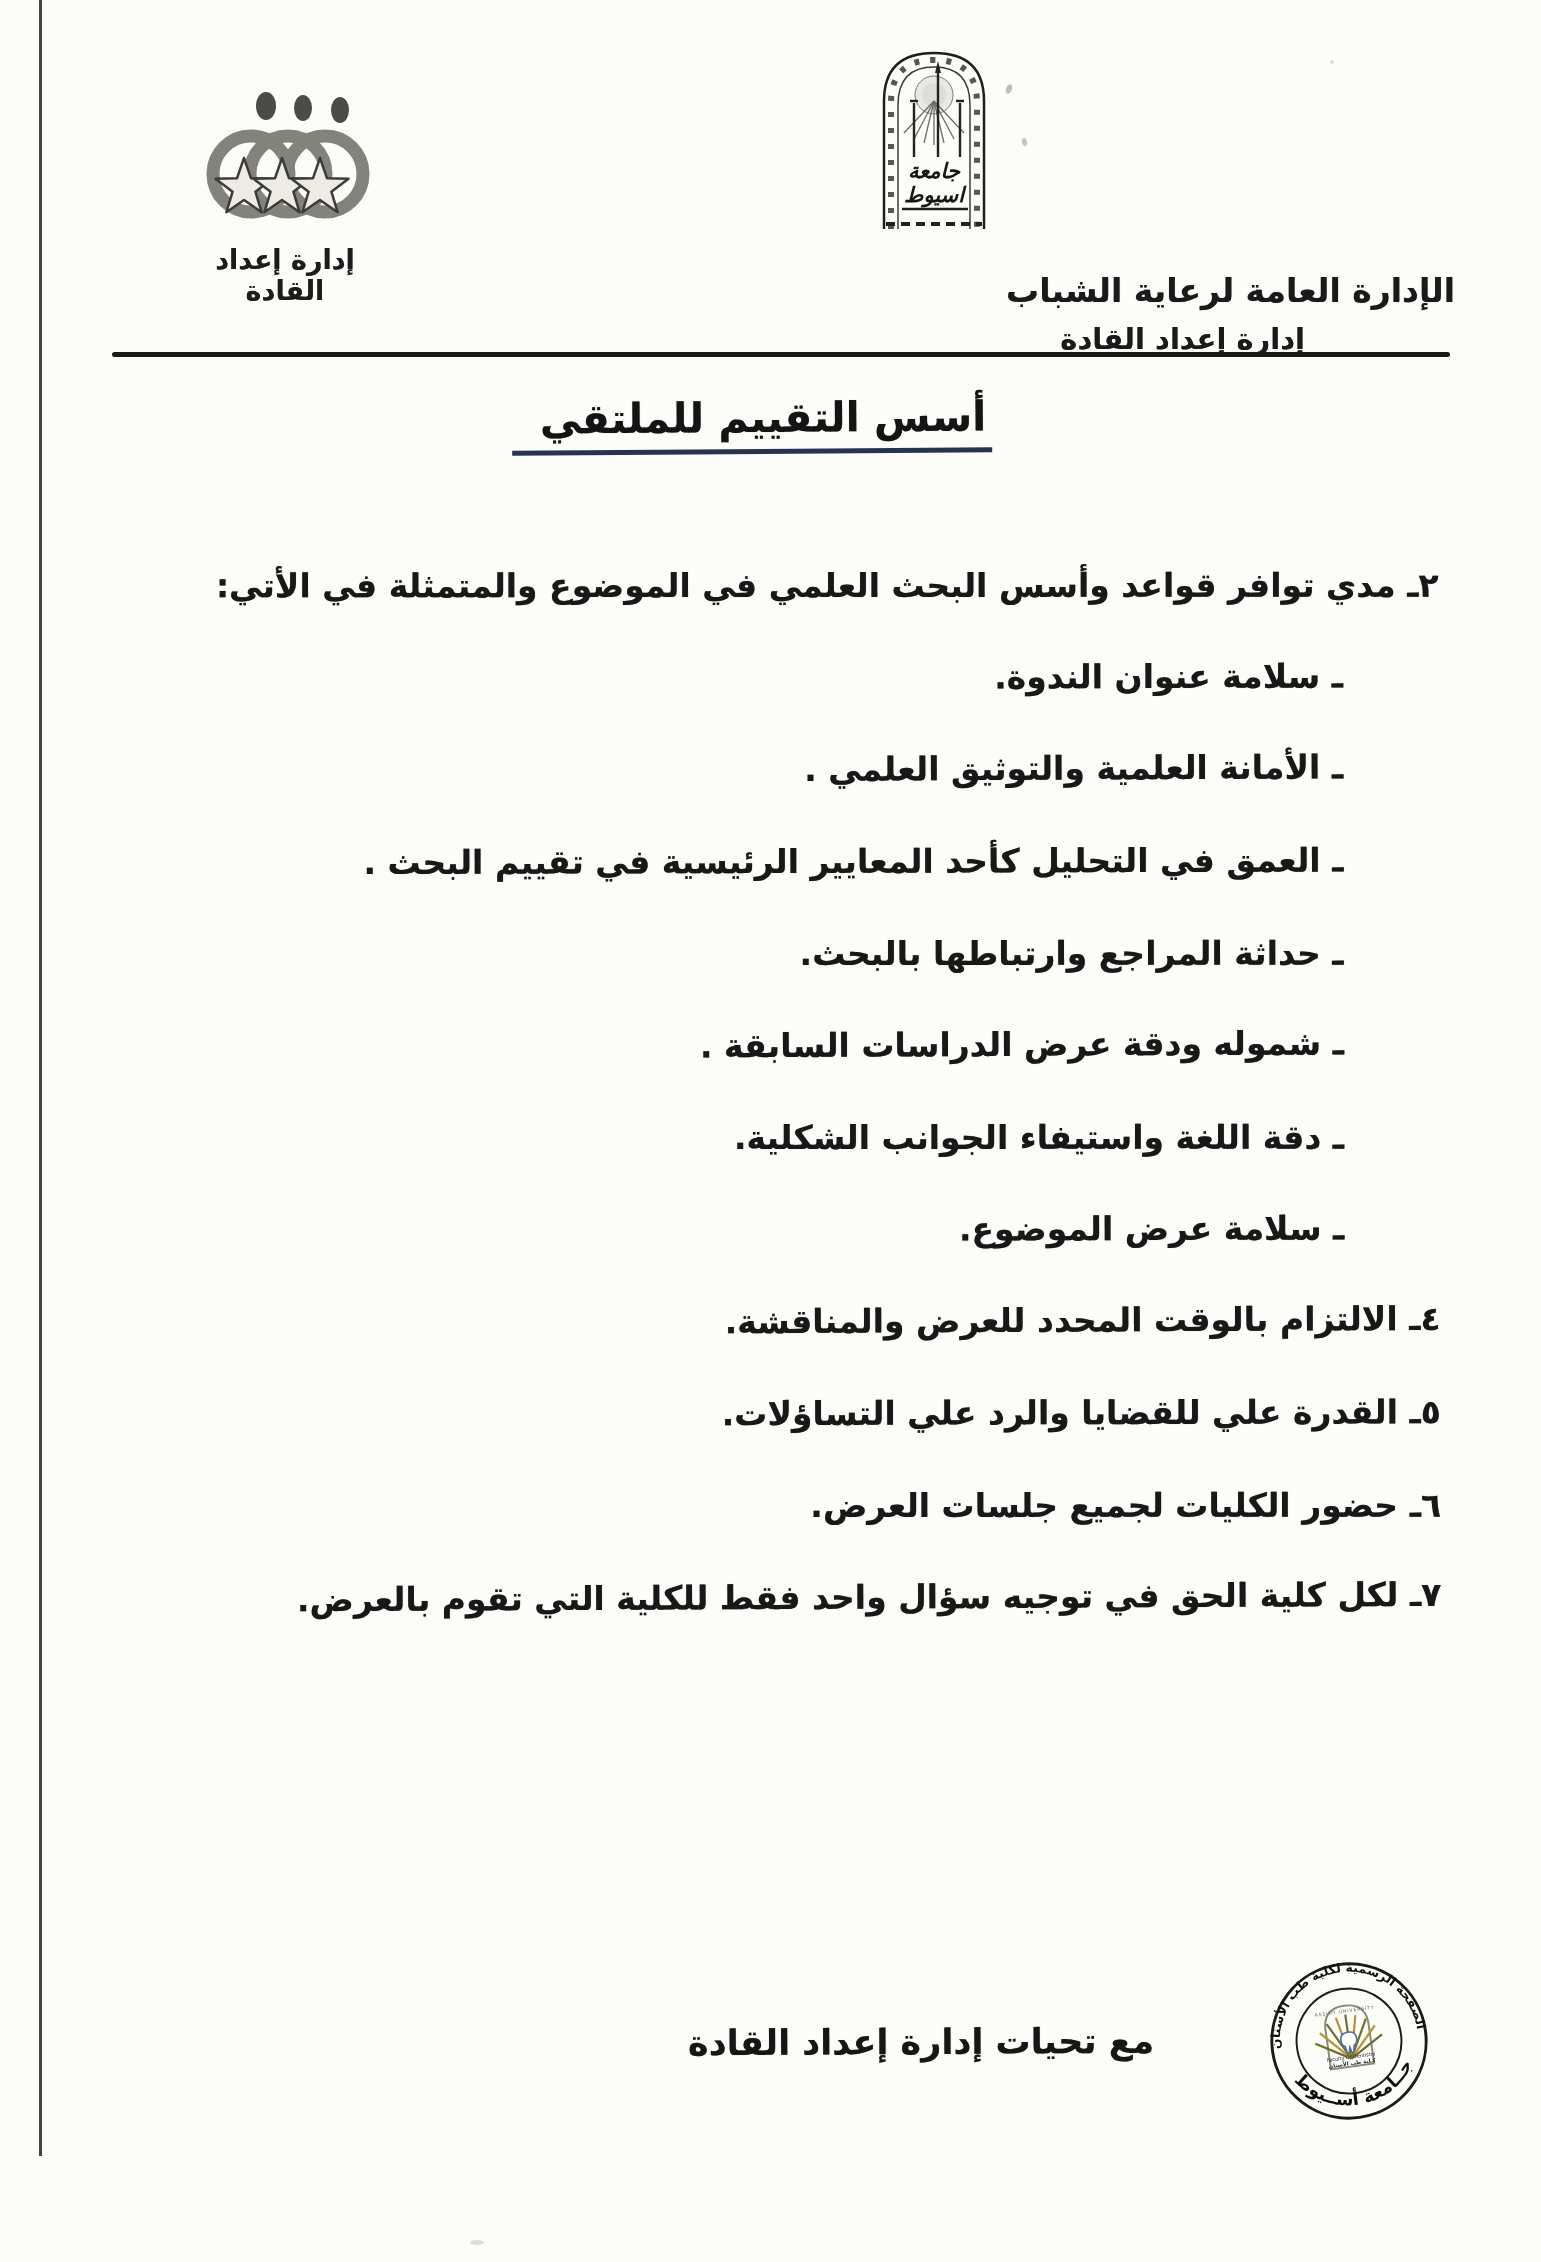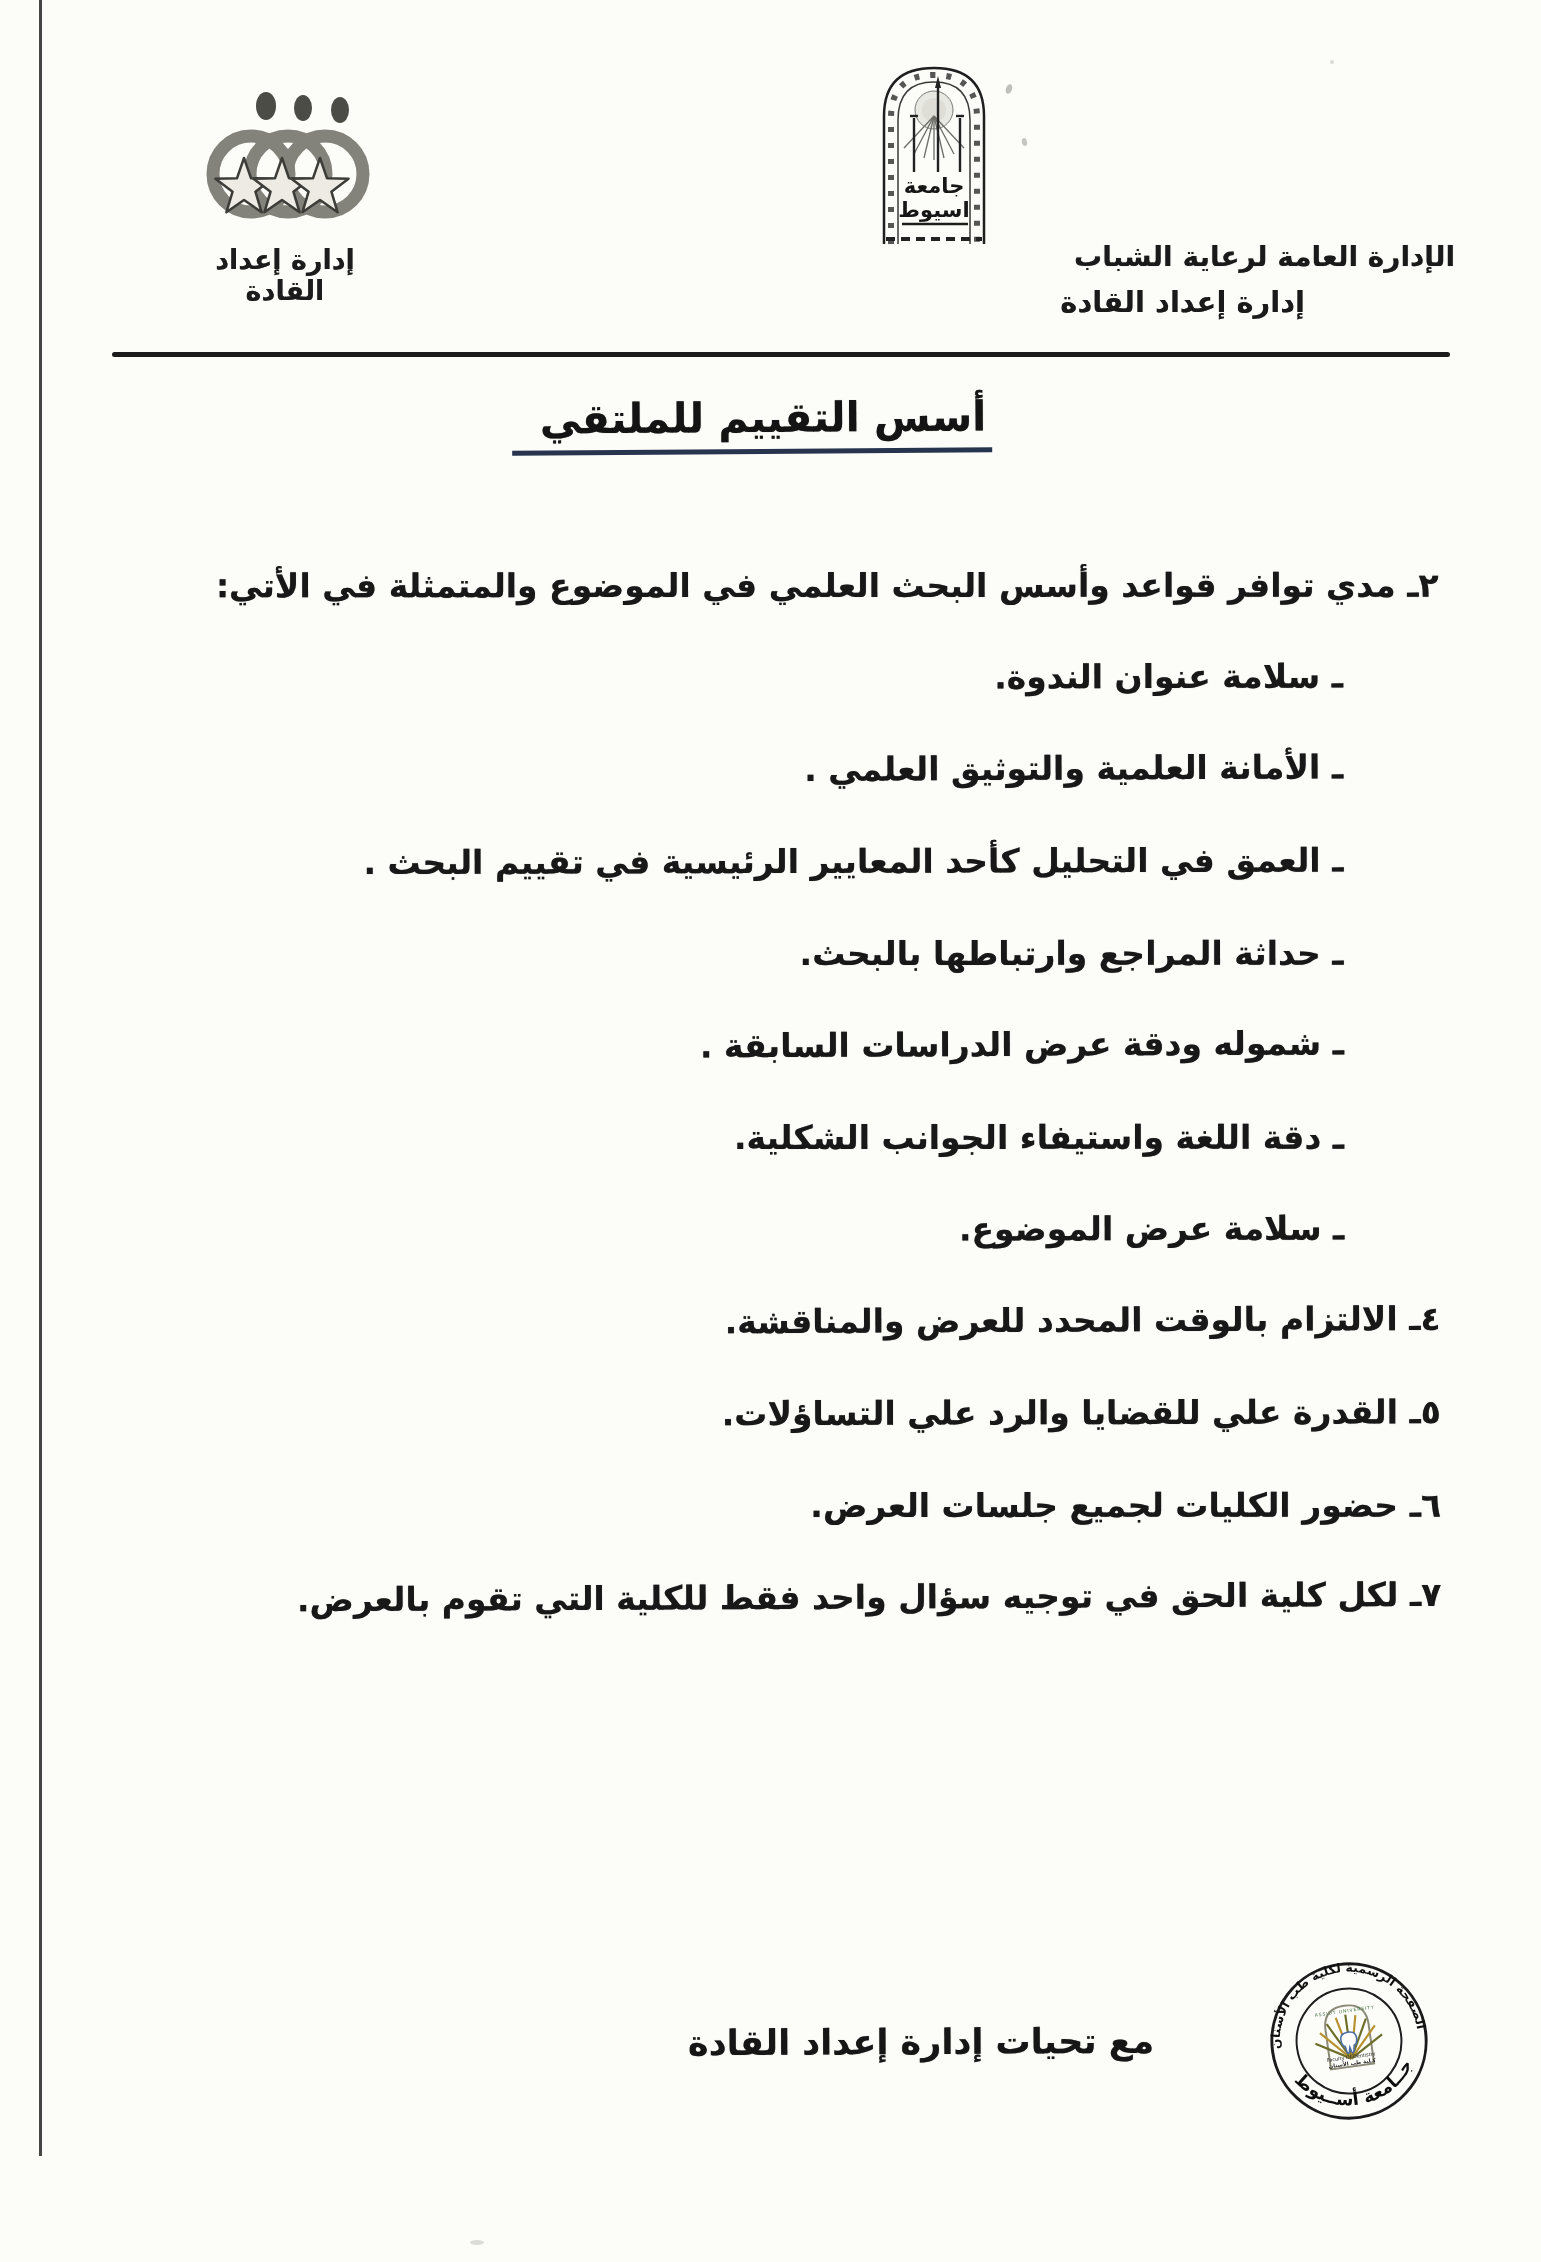--- a/index.html
+++ b/index.html
@@ -12,25 +12,25 @@
   .speck{position:absolute;background:#8d8d8a;border-radius:50%;}
 
   
   .logo-left{position:absolute;left:196px;top:86px;width:184px;height:160px;}
   .logo-left-caption{
     position:absolute;left:178px;top:244px;width:214px;text-align:center;
     font-size:27px;font-weight:bold;color:#1c1c1c;direction:rtl;
     text-shadow:0 0 .6px rgba(0,0,0,.5);
   }
   
-  .logo-univ{position:absolute;left:874px;top:56px;width:120px;height:190px;}
+  .logo-univ{position:absolute;left:874px;top:41px;width:120px;height:190px;font-style:italic;}
 
   
   .dept{position:absolute;right:86px;top:240px;text-align:right;direction:rtl;}
-  .dept-line1{font-size:28px;font-weight:bold;letter-spacing:.5px;text-shadow:0 0 .7px rgba(0,0,0,.55);}
+  .dept-line1{font-size:33px;font-weight:bold;letter-spacing:.5px;text-shadow:0 0 .7px rgba(0,0,0,.55);margin-top:31px;}
   .dept-line2{font-size:29px;font-weight:bold;margin:12px 150px 0 0;text-shadow:0 0 .6px rgba(0,0,0,.5);}
 
   .header-rule{position:absolute;left:112px;top:352px;width:1338px;height:5px;background:#1b1b1b;border-radius:3px;}
 
   .title{
     position:absolute;right:549px;top:394px;direction:rtl;white-space:nowrap;
     font-size:41px;font-weight:bold;color:#141414;
     padding:0 6px 7px 28px;border-bottom:5px solid #26344e;
     transform:rotate(-0.4deg);text-shadow:0 0 .7px rgba(0,0,0,.55);
   }

